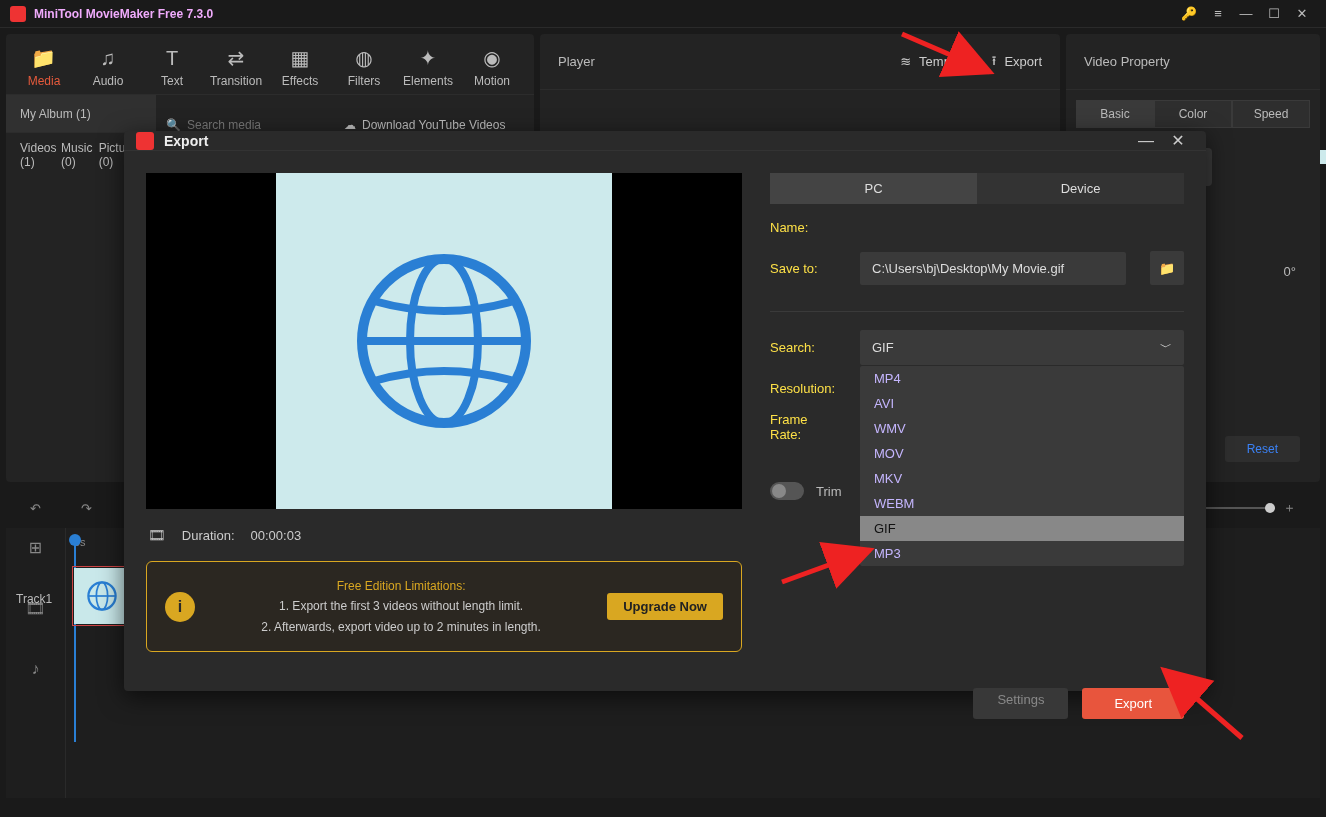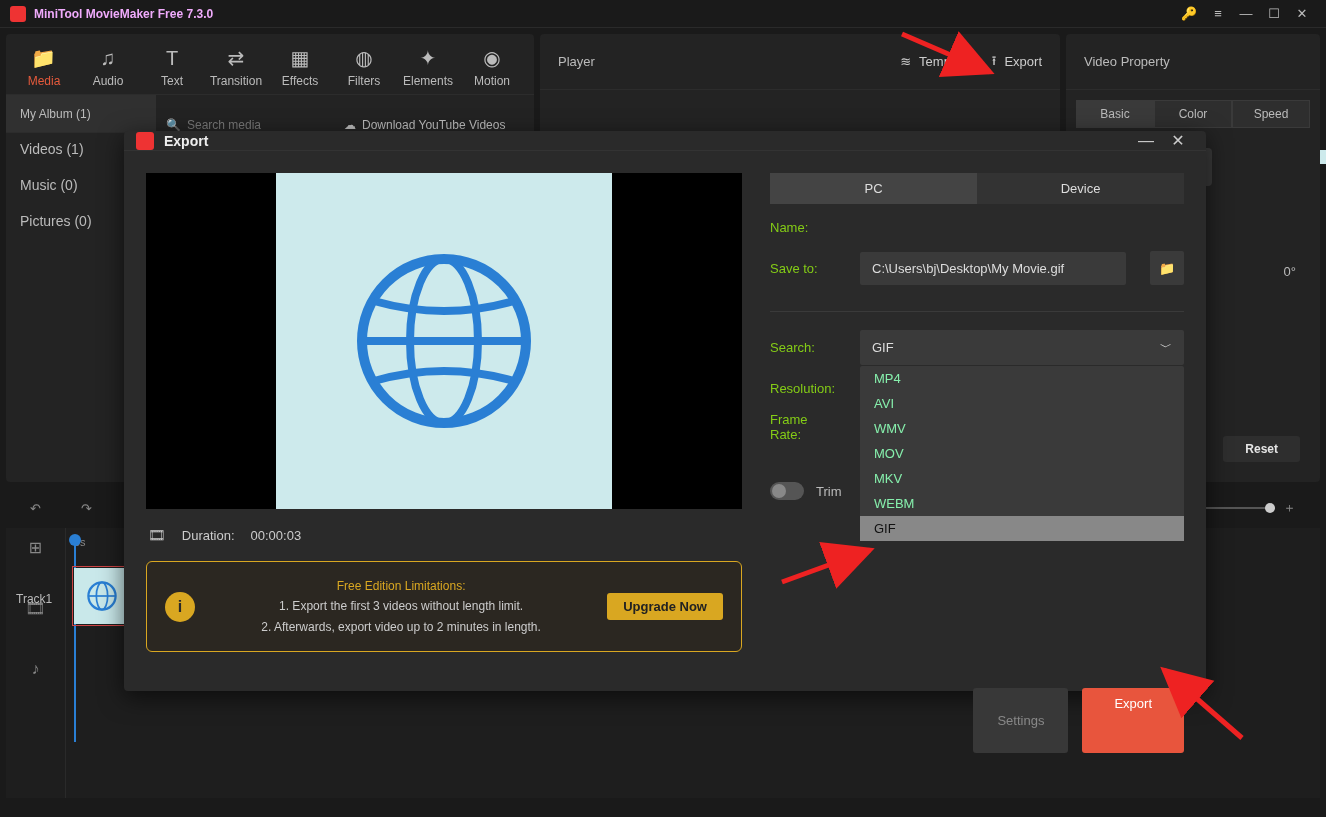--- a/index.html
+++ b/index.html
@@ -76,24 +76,23 @@
   .media-row .search { flex: 1; display:flex; align-items:center; padding-left:10px; color:#777; gap:6px;}
   .media-row .dlbtn { width: 190px; display:flex; align-items:center; gap:6px; color:#bbb;}
 
   .media-side {
     display: flex;
     flex: 1;
   }
   .media-list {
     width: 150px;
     padding: 8px 14px;
-    font-size: 14px;
-    display: flex;
-    flex-direction: column;
-    gap: 20px;
+    font-size: 12px;
+    display: flex;
+    gap: 4px;
   }
 
   
   .player-panel {
     flex: 1;
     background: #232323;
     border-radius: 4px;
     position: relative;
   }
   .player-header {
@@ -120,21 +119,21 @@
   .prop-tab {
     flex:1; text-align:center; padding:6px 0; background:#2e2e2e; font-size:12px; cursor:pointer;
     border:1px solid #3a3a3a;
   }
   .prop-tab.active { background:#3a3a3a; }
   .prop-body { padding: 20px; display:flex; justify-content:center; }
   .rot-ctrl { width:38px; height:38px; background:#3a3a3a; border-radius:4px; display:flex; align-items:center; justify-content:center; font-size:18px; color:#ccc;}
   .rot-val { position:absolute; right: 24px; top: 230px; color:#bbb; font-size:13px;}
   .reset-btn {
     position:absolute; bottom: 20px; right: 20px;
-    background:#2e2e2e; padding:6px 22px; border-radius:3px; color:#e5e5e5; font-size:12px;font-weight:bold;
+    background:#2e2e2e; padding:6px 22px; border-radius:3px; color:#3b82f6; font-size:12px;
   }
 
   
   .timeline-area {
     padding: 0 6px;
   }
   .timeline-tools {
     height: 40px; display:flex; align-items:center; padding: 0 24px; gap:40px;
   }
   .tl-right { margin-left:auto; display:flex; align-items:center; gap:8px;}
@@ -231,21 +230,21 @@
 
   .dlg-right { flex:1; display:flex; flex-direction:column;}
   .tab-row { display:flex; margin-bottom:16px;}
   .dlg-tab {
     flex:1; text-align:center; padding:8px 0; background:#333; cursor:pointer;
     font-size:13px; color:#ddd;
   }
   .dlg-tab.active { background:#444;}
 
   .frow { display:flex; align-items:center; margin-bottom:16px; gap:18px;}
-  .frow .flabel { width:72px; font-size:13px; color:#84cc16;}
+  .frow .flabel { width:72px; font-size:13px; color:#fde047;}
   .finput {
     flex:1; background:#3a3a3a; border:none; padding:9px 12px; color:#ddd;
     font-size:13px; border-radius:2px;
   }
   .folder-btn {
     width:34px; height:34px; background:#3a3a3a; margin-left:6px;
     display:flex; align-items:center; justify-content:center; cursor:pointer;
     color:#ccc; border-radius:2px;
   }
 
@@ -257,38 +256,38 @@
     display:flex; justify-content:space-between; align-items:center;
     cursor:pointer; border-radius:2px;
   }
   .dropdown-sel .chev { font-size:12px;}
   .dropdown-list {
     position:absolute; top:36px; left:0; right:0;
     background:#3a3a3a; z-index:10;
     border-radius:2px;
   }
   .dropdown-item {
-    padding:5px 14px; font-size:13px; color:#86efac; cursor:pointer;
+    padding:5px 14px; font-size:13px; color:#c4b5fd; cursor:pointer;
   }
   .dropdown-item.highlight { background:#888; color:#111;}
 
   .trim-row { display:flex; align-items:center; gap:12px; margin-top:24px;}
   .toggle {
     width:34px; height:18px; background:#555; border-radius:10px; position:relative;
   }
   .toggle::after {
     content:""; position:absolute; top:2px; left:2px;
     width:14px; height:14px; background:#888; border-radius:50%;
   }
 
   .dlg-footer {
     display:flex; justify-content:flex-end; gap:14px; padding: 14px 22px 22px;
   }
   .settings-btn {
-    background:#383838; color:#888; padding:25px 24px; border-radius:3px;
+    background:#383838; color:#888; padding:4px 24px; border-radius:3px;
     font-size:13px; cursor:pointer;
   }
   .export-btn {
     background:#e8553d; color:#fff; padding:8px 32px; border-radius:3px;
     font-size:13px; cursor:pointer;
   }
 
   
   .arrow {
     position:absolute; pointer-events:none; z-index:999;
@@ -514,20 +513,21 @@
               <span class="chev">﹀</span>
             </div>
             <div class="dropdown-list" id="fmt-list">
                 <div class="dropdown-item">MP4</div>
                 <div class="dropdown-item">AVI</div>
                 <div class="dropdown-item">WMV</div>
                 <div class="dropdown-item">MOV</div>
                 <div class="dropdown-item">MKV</div>
                 <div class="dropdown-item">WEBM</div>
                 <div class="dropdown-item highlight">GIF</div>
+                <div class="dropdown-item">MP3</div>
               </div>
           </div>
         </div>
 
         <div class="frow">
           <div class="flabel">Resolution:</div>
         </div>
         <div class="frow">
           <div class="flabel">Frame Rate:</div>
         </div>

